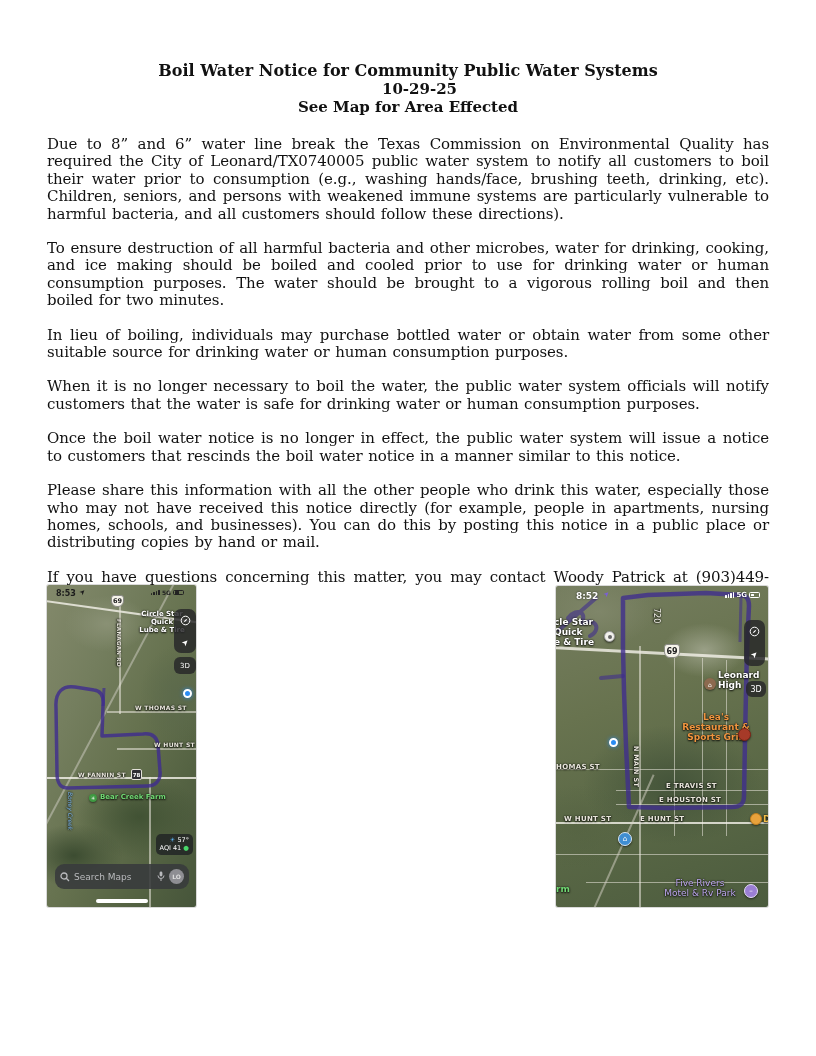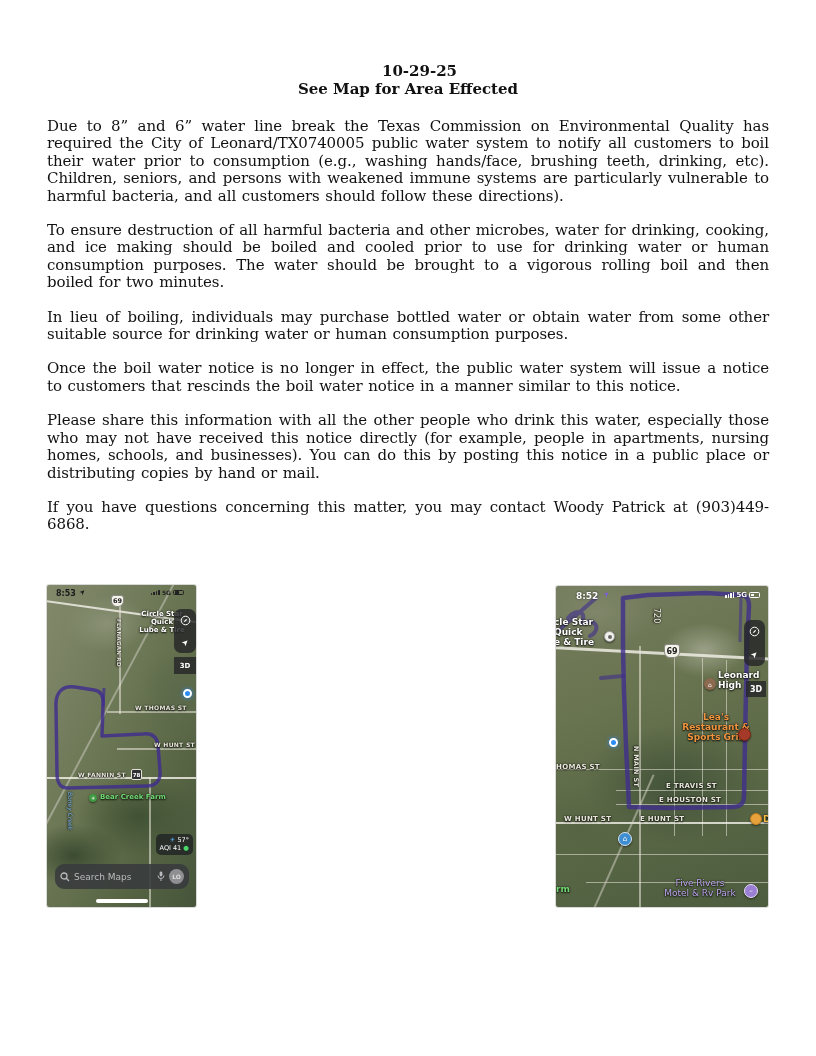--- a/index.html
+++ b/index.html
@@ -36,22 +36,22 @@
   .bars i{width:1.6px;border-radius:.5px;display:block;}
   .battery{position:relative;width:11px;height:5.5px;border:1px solid;border-radius:1.5px;}
   .battery i{position:absolute;left:.5px;top:.5px;bottom:.5px;width:55%;border-radius:.5px;display:block;}
   .nav-arrow{display:inline-block;transform:rotate(-45deg);font-size:7px;line-height:7px;}
   .ctrl-panel{
     position:absolute;background:rgba(38,38,40,.82);border-radius:7px;
     display:flex;flex-direction:column;align-items:center;justify-content:space-around;
   }
   .ctrl-btn{display:flex;align-items:center;justify-content:center;width:100%;flex:1;}
   .threed{
-    position:absolute;background:rgba(38,38,40,.82);border-radius:0;color:#fff;
-    font-family:"DejaVu Sans",sans-serif;font-weight:bold;display:flex;align-items:center;justify-content:center;
+    position:absolute;background:rgba(38,38,40,.82);border-radius:6px;color:#fff;
+    font-family:"DejaVu Sans",sans-serif;font-weight:normal;display:flex;align-items:center;justify-content:center;
   }
   .shield{
     position:absolute;display:flex;align-items:center;justify-content:center;
     font-family:"DejaVu Sans",sans-serif;font-weight:bold;
   }
   .shield.us{background:#f5f3ea;color:#222;border:1px solid #8a8a85;border-radius:3px 3px 6px 6px;}
   .shield.state{background:#2e2e33;color:#fff;border:1px solid #e4e2da;border-radius:2px;}
   .poi{position:absolute;border-radius:50%;display:flex;align-items:center;justify-content:center;
        color:#fff;font-family:"DejaVu Sans",sans-serif;box-shadow:0 1px 2px rgba(0,0,0,.5);}
   .bluedot{position:absolute;width:9px;height:9px;border-radius:50%;background:#2a8cf4;
@@ -88,28 +88,30 @@
       radial-gradient(90px 60px at 10% 75%, #52604080 0%, rgba(82,96,64,0) 70%),
       linear-gradient(160deg,#767e60 0%,#68734f 35%,#5a6846 65%,#4c5c3e 100%);
   }
 </style>
 </head>
 <body>
 
 <div class="page">
 
   <div class="doc-head">
+    <div class="doc-title">Boil Water Notice for Community Public Water Systems</div>
     <div class="doc-date">10-29-25</div>
     <div class="doc-subtitle">See Map for Area Effected</div>
   </div>
 
   <div class="doc-body">
     <p>Due to 8” and 6” water line break the Texas Commission on Environmental Quality has required the City of Leonard/TX0740005 public water system to notify all customers to boil their water prior to consumption (e.g., washing hands/face, brushing teeth, drinking, etc). Children, seniors, and persons with weakened immune systems are particularly vulnerable to harmful bacteria, and all customers should follow these directions).</p>
     <p>To ensure destruction of all harmful bacteria and other microbes, water for drinking, cooking, and ice making should be boiled and cooled prior to use for drinking water or human consumption purposes. The water should be brought to a vigorous rolling boil and then boiled for two minutes.</p>
     <p>In lieu of boiling, individuals may purchase bottled water or obtain water from some other suitable source for drinking water or human consumption purposes.</p>
+    <p>When it is no longer necessary to boil the water, the public water system officials will notify customers that the water is safe for drinking water or human consumption purposes.</p>
     <p>Once the boil water notice is no longer in effect, the public water system will issue a notice to customers that rescinds the boil water notice in a manner similar to this notice.</p>
     <p>Please share this information with all the other people who drink this water, especially those who may not have received this notice directly (for example, people in apartments, nursing homes, schools, and businesses). You can do this by posting this notice in a public place or distributing copies by hand or mail.</p>
     <p>If you have questions concerning this matter, you may contact Woody Patrick at (903)449-6868.</p>
   </div>
 
   <div class="map left-map">
 
     <div class="roadline bright" style="left:-8px;top:26px;width:170px;height:2px;transform:rotate(8deg);"></div>
     <div class="roadline" style="left:56px;top:-20px;width:1.5px;height:300px;transform:rotate(28deg);background:rgba(210,208,198,.5);"></div>
     <div class="roadline" style="left:72px;top:14px;width:1.5px;height:115px;"></div>

